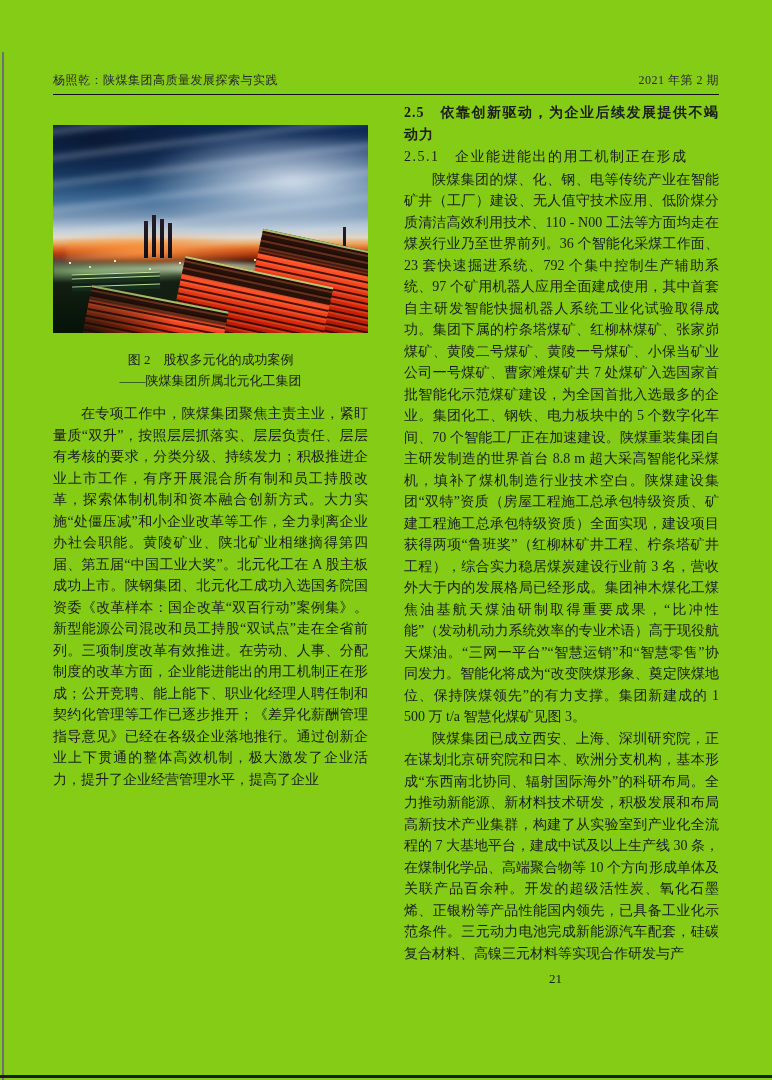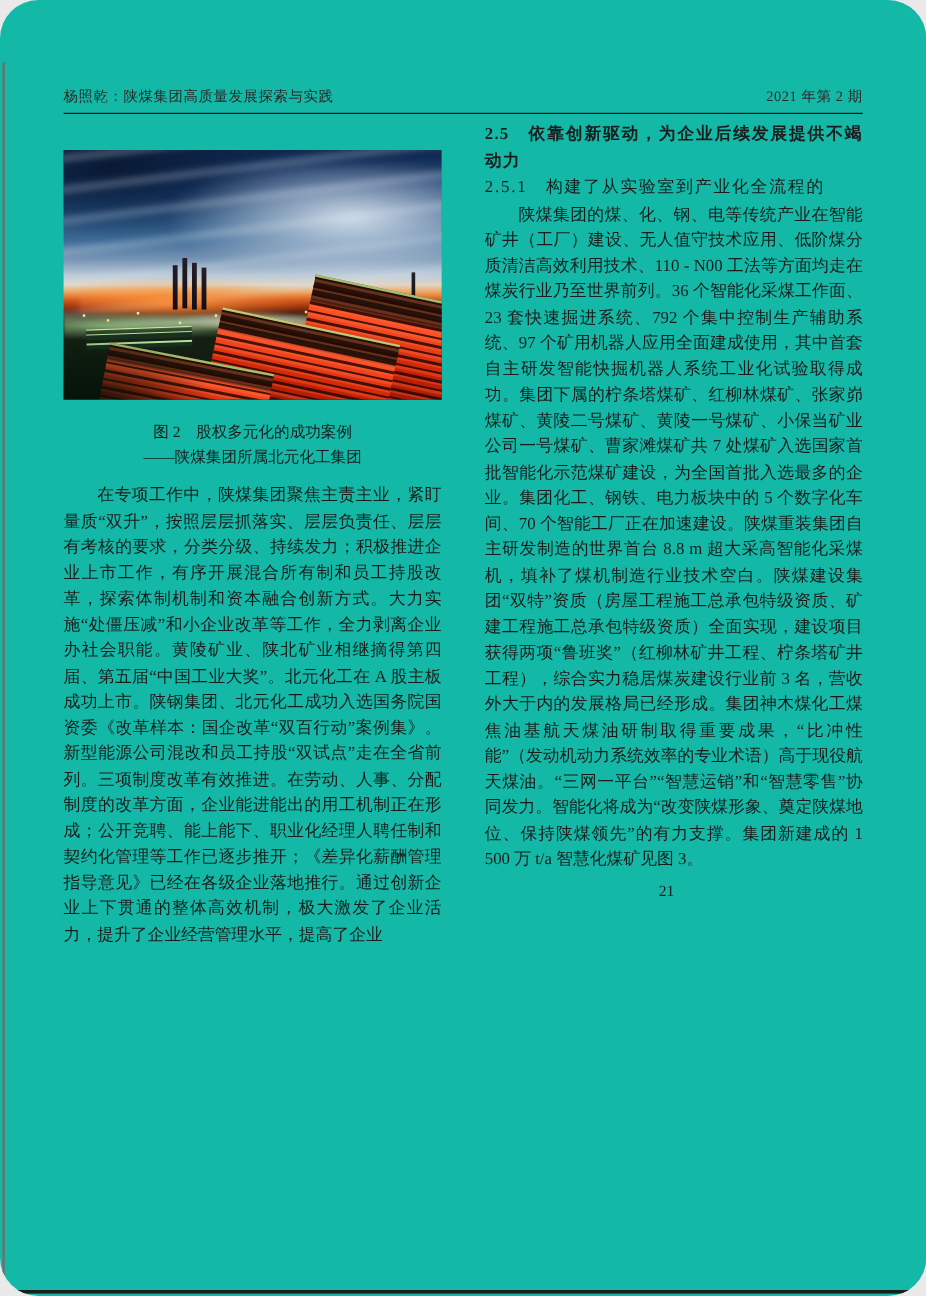--- a/index.html
+++ b/index.html
@@ -1,17 +1,17 @@
 <!DOCTYPE html>
 <html><head>
 <meta charset="utf-8">
 <style>
   html,body{margin:0;padding:0;background:#e9e9e9;}
-  .page{position:relative;width:772px;height:1080px;margin:0 auto;background:#14b8a6;
-        font-family:"Liberation Serif","DejaVu Serif",serif;color:#1c1c1c;overflow:hidden;border-radius:32px;}
+  .page{position:relative;width:772px;height:1080px;margin:0 auto;background:#84cc16;
+        font-family:"Liberation Serif","DejaVu Serif",serif;color:#1c1c1c;overflow:hidden;}
   
   .edge-left{position:absolute;left:2px;top:52px;bottom:0;width:2px;background:#6f6f6f;}
   .edge-bottom{position:absolute;left:0;right:0;bottom:2px;height:3px;background:#1d1d1d;}
 
   
   .running-header{position:absolute;left:53px;right:53px;top:72px;display:flex;
         justify-content:space-between;font-size:12px;letter-spacing:.5px;color:#2a2a2a;}
   .header-rule{position:absolute;left:53px;right:53px;top:94px;height:1px;background:#111;}
 
   
@@ -116,19 +116,20 @@
           <div>图 2　股权多元化的成功案例</div>
           <div>——陕煤集团所属北元化工集团</div>
         </figcaption>
       </figure>
 
       <p class="body-text indent">在专项工作中，陕煤集团聚焦主责主业，紧盯量质“双升”，按照层层抓落实、层层负责任、层层有考核的要求，分类分级、持续发力；积极推进企业上市工作，有序开展混合所有制和员工持股改革，探索体制机制和资本融合创新方式。大力实施“处僵压减”和小企业改革等工作，全力剥离企业办社会职能。黄陵矿业、陕北矿业相继摘得第四届、第五届“中国工业大奖”。北元化工在 A 股主板成功上市。陕钢集团、北元化工成功入选国务院国资委《改革样本：国企改革“双百行动”案例集》。新型能源公司混改和员工持股“双试点”走在全省前列。三项制度改革有效推进。在劳动、人事、分配制度的改革方面，企业能进能出的用工机制正在形成；公开竞聘、能上能下、职业化经理人聘任制和契约化管理等工作已逐步推开；《差异化薪酬管理指导意见》已经在各级企业落地推行。通过创新企业上下贯通的整体高效机制，极大激发了企业活力，提升了企业经营管理水平，提高了企业</p>
     </section>
 
     <section class="col">
       <h3 class="heading h2-level">2.5　依靠创新驱动，为企业后续发展提供不竭动力</h3>
-      <h4 class="heading">2.5.1　构建了从实验室到产业化全流程的</h4>
+      <h4 class="heading">2.5.1　企业能进能出的用工机制正在形成</h4>
       <p class="body-text indent">陕煤集团的煤、化、钢、电等传统产业在智能矿井（工厂）建设、无人值守技术应用、低阶煤分质清洁高效利用技术、110 - N00 工法等方面均走在煤炭行业乃至世界前列。36 个智能化采煤工作面、23 套快速掘进系统、792 个集中控制生产辅助系统、97 个矿用机器人应用全面建成使用，其中首套自主研发智能快掘机器人系统工业化试验取得成功。集团下属的柠条塔煤矿、红柳林煤矿、张家峁煤矿、黄陵二号煤矿、黄陵一号煤矿、小保当矿业公司一号煤矿、曹家滩煤矿共 7 处煤矿入选国家首批智能化示范煤矿建设，为全国首批入选最多的企业。集团化工、钢铁、电力板块中的 5 个数字化车间、70 个智能工厂正在加速建设。陕煤重装集团自主研发制造的世界首台 8.8 m 超大采高智能化采煤机，填补了煤机制造行业技术空白。陕煤建设集团“双特”资质（房屋工程施工总承包特级资质、矿建工程施工总承包特级资质）全面实现，建设项目获得两项“鲁班奖”（红柳林矿井工程、柠条塔矿井工程），综合实力稳居煤炭建设行业前 3 名，营收外大于内的发展格局已经形成。集团神木煤化工煤焦油基航天煤油研制取得重要成果，“比冲性能”（发动机动力系统效率的专业术语）高于现役航天煤油。“三网一平台”“智慧运销”和“智慧零售”协同发力。智能化将成为“改变陕煤形象、奠定陕煤地位、保持陕煤领先”的有力支撑。集团新建成的 1 500 万 t/a 智慧化煤矿见图 3。</p>
+      <p class="body-text indent">陕煤集团已成立西安、上海、深圳研究院，正在谋划北京研究院和日本、欧洲分支机构，基本形成“东西南北协同、辐射国际海外”的科研布局。全力推动新能源、新材料技术研发，积极发展和布局高新技术产业集群，构建了从实验室到产业化全流程的 7 大基地平台，建成中试及以上生产线 30 条，在煤制化学品、高端聚合物等 10 个方向形成单体及关联产品百余种。开发的超级活性炭、氧化石墨烯、正银粉等产品性能国内领先，已具备工业化示范条件。三元动力电池完成新能源汽车配套，硅碳复合材料、高镍三元材料等实现合作研发与产</p>
       <div class="page-number">21</div>
     </section>
 
   </main>
 </div>
 
 </body></html>

